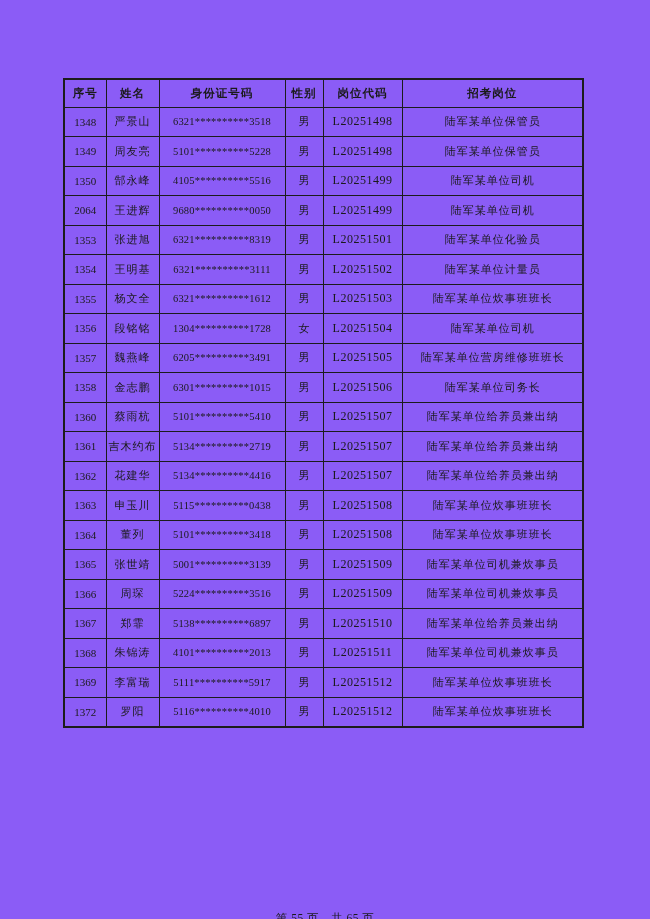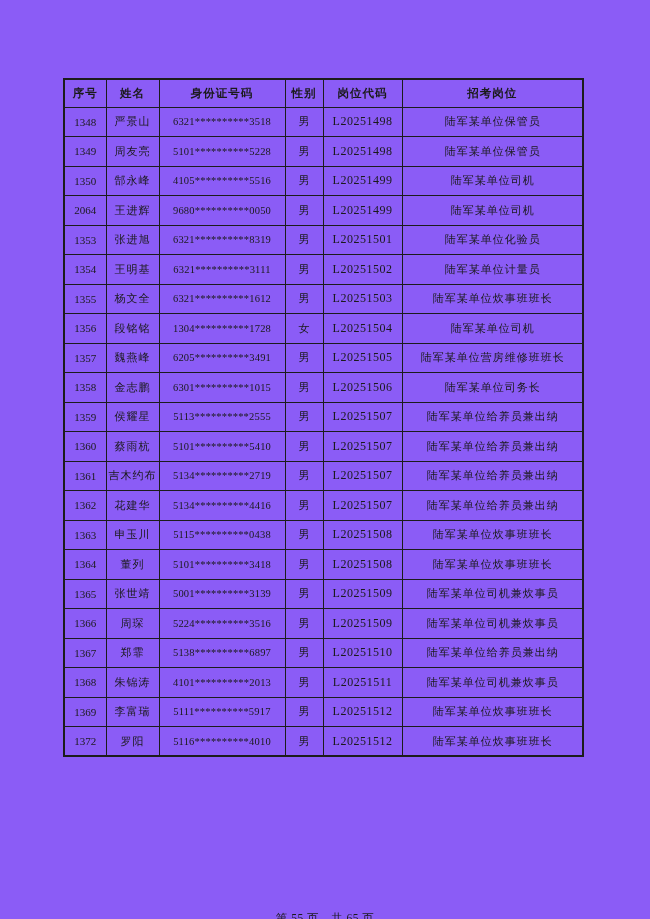--- a/index.html
+++ b/index.html
@@ -169,28 +169,20 @@
         </tr>
         <tr>
           <td class="c0">1358</td>
           <td class="c1">金志鹏</td>
           <td class="c2">6301**********1015</td>
           <td class="c3">男</td>
           <td class="c4">L20251506</td>
           <td class="c5">陆军某单位司务长</td>
         </tr>
         <tr>
-          <td class="c0">1359</td>
-          <td class="c1">侯耀星</td>
-          <td class="c2">5113**********2555</td>
-          <td class="c3">男</td>
-          <td class="c4">L20251507</td>
-          <td class="c5">陆军某单位给养员兼出纳</td>
-        </tr>
-        <tr>
           <td class="c0">1360</td>
           <td class="c1">蔡雨杭</td>
           <td class="c2">5101**********5410</td>
           <td class="c3">男</td>
           <td class="c4">L20251507</td>
           <td class="c5">陆军某单位给养员兼出纳</td>
         </tr>
         <tr>
           <td class="c0">1361</td>
           <td class="c1">吉木约布</td>

